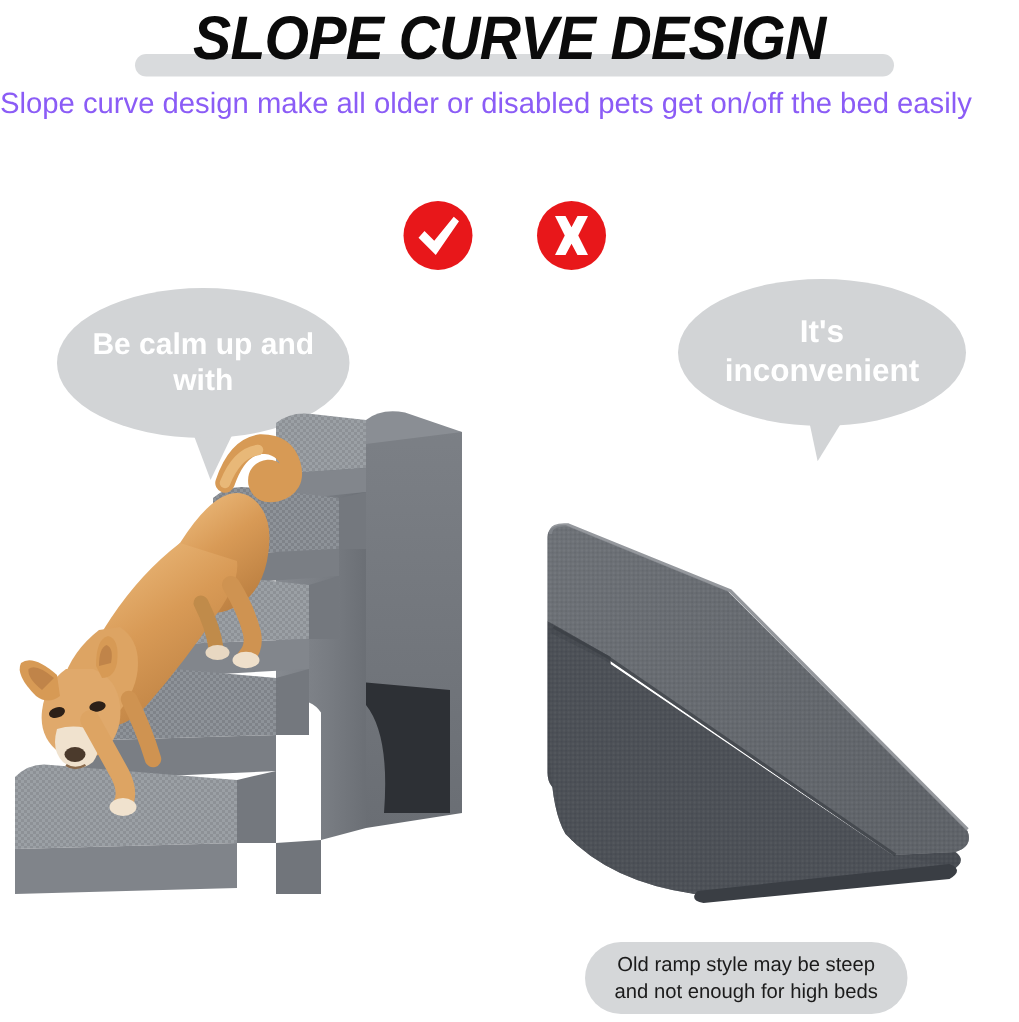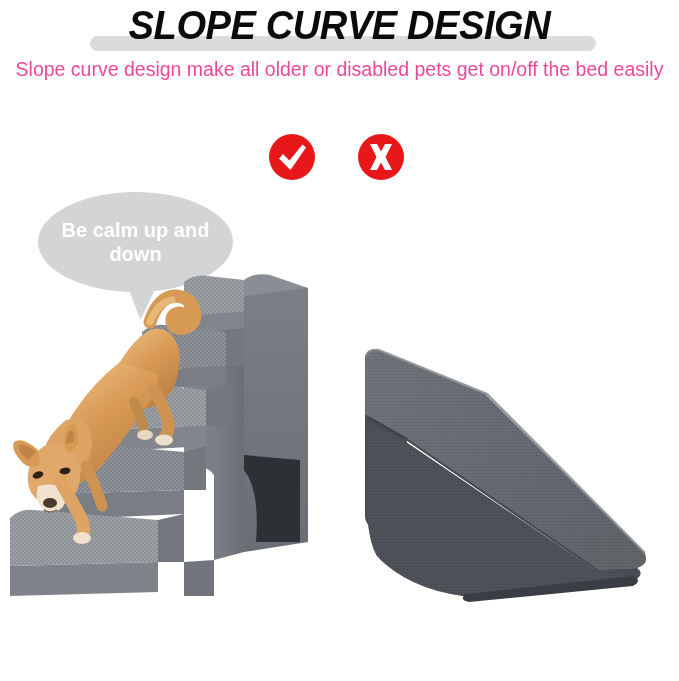--- a/index.html
+++ b/index.html
@@ -45,24 +45,24 @@
     font-family: "Liberation Sans", sans-serif;
     transform: scaleX(0.93);
     transform-origin: center top;
     white-space: nowrap;
   }
   #subtitle {
     position: absolute;
     left: 0;
     top: 56px;
     width: 679px;
-    text-align: center;
+    text-align: left;
     font-size: 19.5px;
     line-height: 27px;
-    color: #ec4899;
+    color: #8b5cf6;
     font-weight: 400;
   }
 
   
   .verdict {
     position: absolute;
     width: 48px;
     height: 48px;
     top: 133px;
   }
@@ -157,24 +157,30 @@
   <div class="verdict" id="verdict-cross">
     <svg viewBox="0 0 48 48" xmlns="http://www.w3.org/2000/svg">
       <circle cx="24" cy="24" r="23" fill="#e8171a"></circle>
       <path d="M13 11 L20 11 L24 18.5 L28 11 L35 11 L28.5 24 L35 37 L28 37 L24 29.5 L20 37 L13 37 L19.5 24 Z" fill="#ffffff"></path>
     </svg>
   </div>
 
   <div class="bubble-wrap" id="bubble-left">
     <div class="tail"></div>
     <div class="bubble-body">
-      <span class="bubble-text">Be calm up and down</span>
+      <span class="bubble-text">Be calm up and with</span>
     </div>
   </div>
 
+  <div class="bubble-wrap" id="bubble-right">
+    <div class="tail"></div>
+    <div class="bubble-body">
+      <span class="bubble-text">It's inconvenient</span>
+    </div>
+  </div>
 
   <div id="product-left">
     <svg viewBox="0 0 330 330" xmlns="http://www.w3.org/2000/svg">
       <defs>
         <pattern id="weave" width="4" height="4" patternUnits="userSpaceOnUse">
           <rect width="4" height="4" fill="#8d9196"></rect>
           <rect width="2" height="2" fill="#9ba0a5"></rect>
           <rect x="2" y="2" width="2" height="2" fill="#9ba0a5"></rect>
         </pattern>
         <pattern id="weave2" width="4" height="4" patternUnits="userSpaceOnUse">
@@ -310,14 +316,17 @@
       <path d="M22 92 L58 110 L250 240 L290 248 L118 266 Q62 258 32 226 Q20 206 22 150 Z" fill="url(#rampTexDark)" opacity="0.65"></path>
 
       <path d="M120 264 L288 246 Q298 250 288 256 L124 272 Q114 270 120 264 Z" fill="#3a3e44"></path>
 
       <path d="M22 26 Q22 19 34 20 L142 64 L300 223" fill="none" stroke="#82868c" stroke-width="2.2" opacity="0.85"></path>
 
       <path d="M24 88 L60 108 L252 240" fill="none" stroke="#3b3f45" stroke-width="2" opacity="0.7"></path>
     </svg>
   </div>
 
+  <div class="caption-pill" id="caption-right">
+    <span>Old ramp style may be steep and not enough for high beds</span>
+  </div>
 
 </div>
 
 </body></html>

